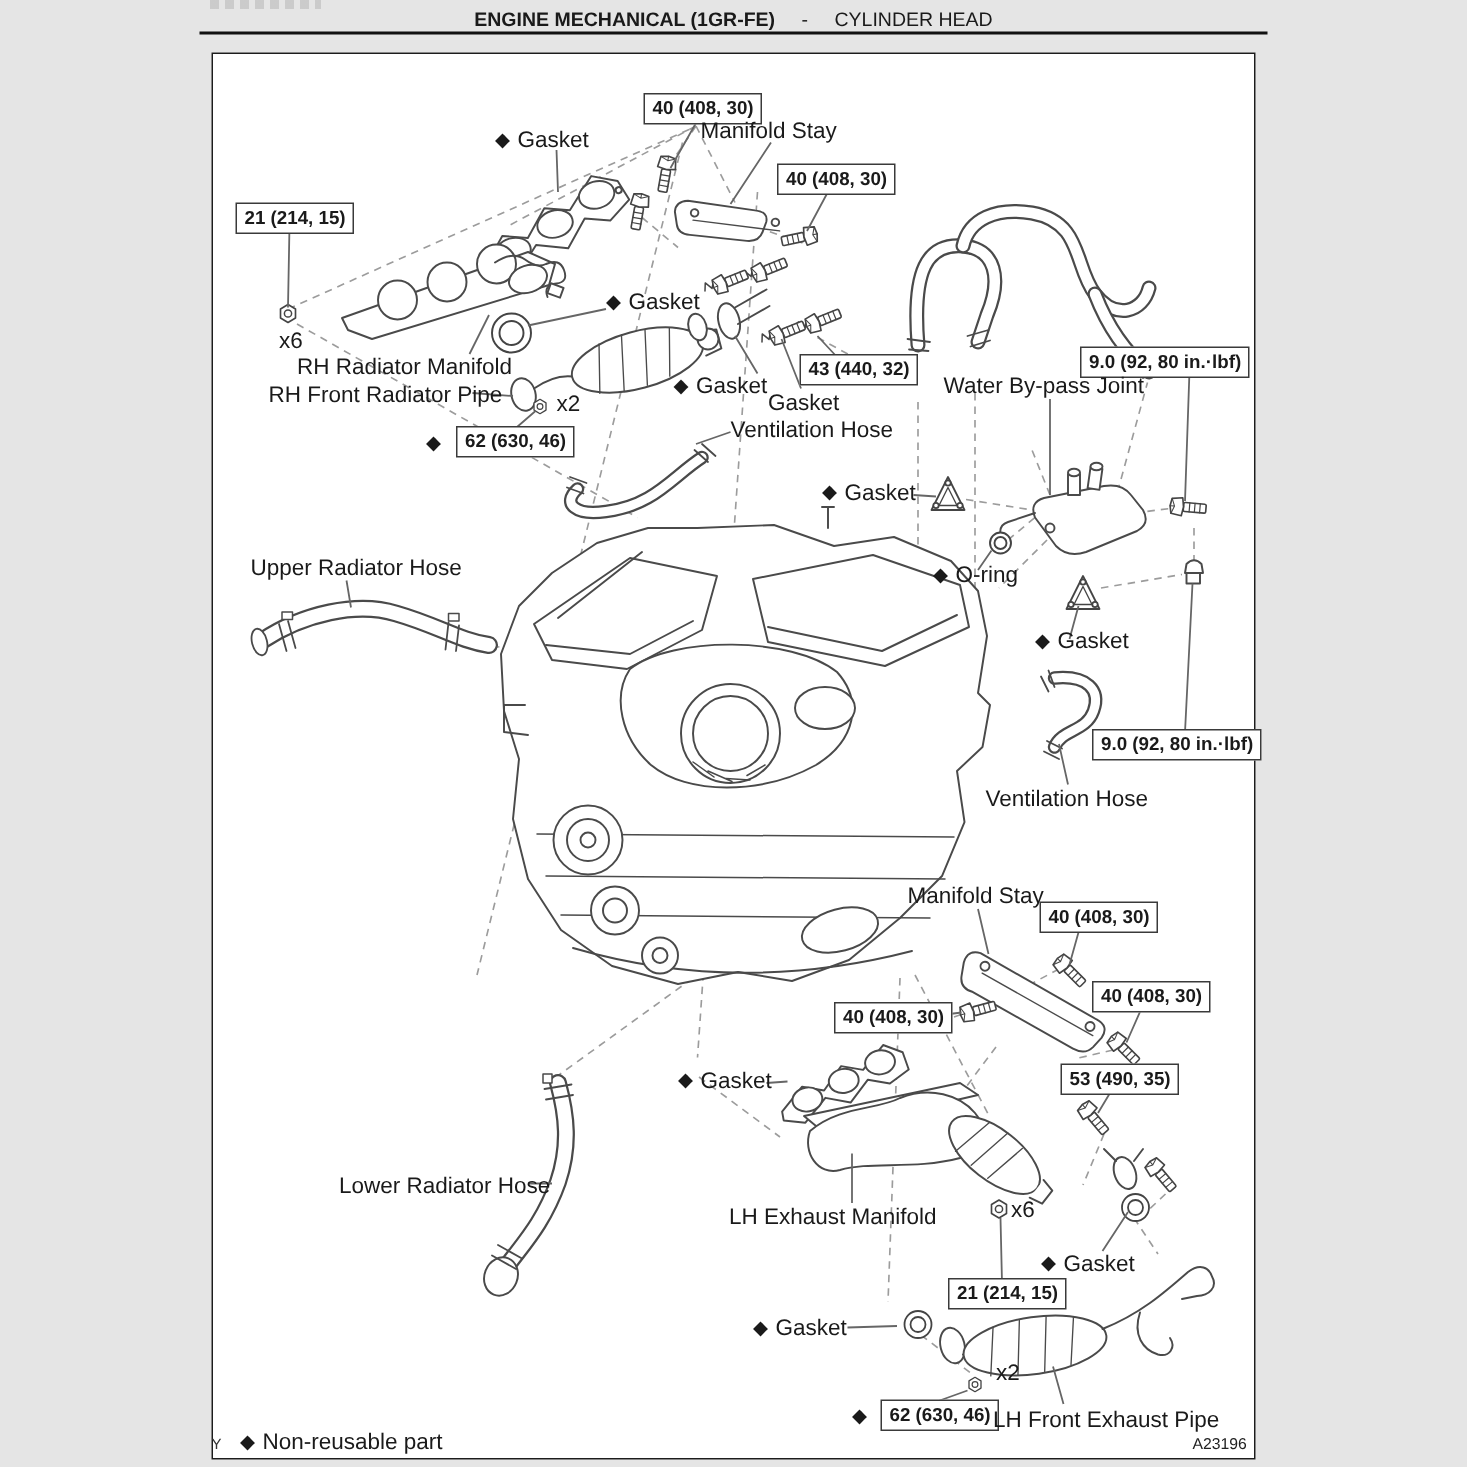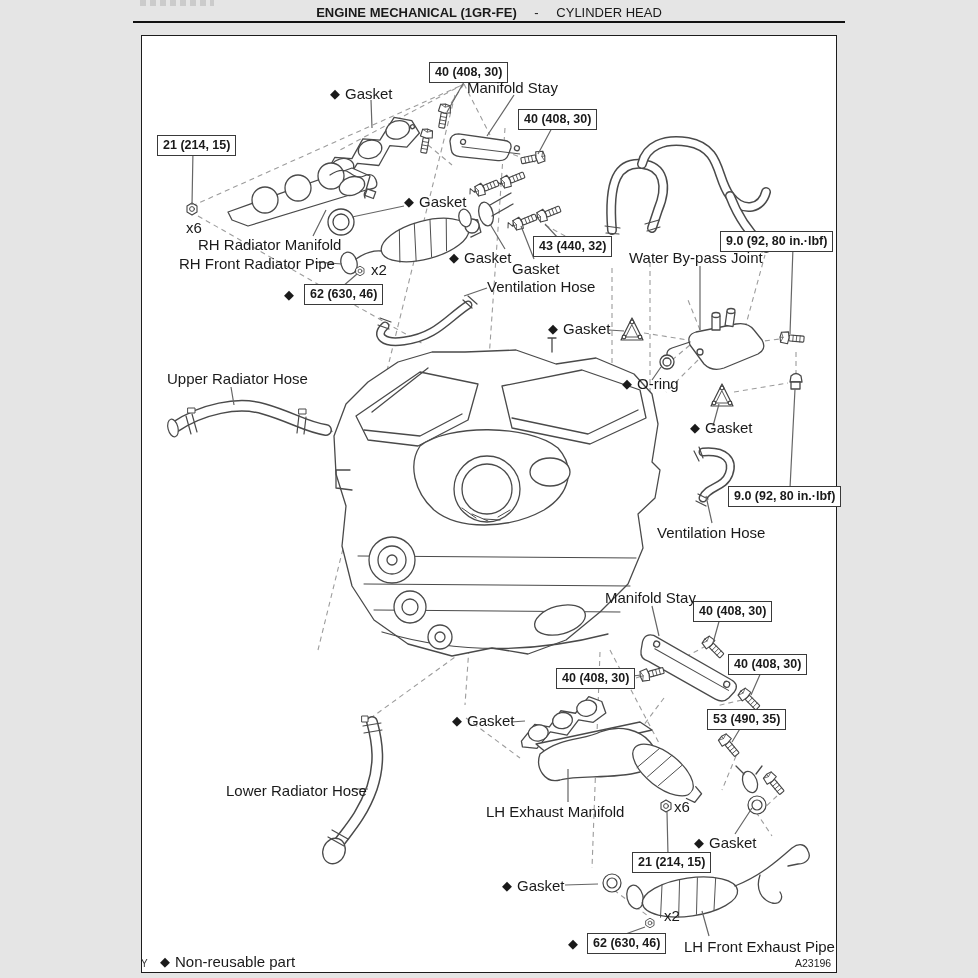--- a/index.html
+++ b/index.html
@@ -347,21 +347,21 @@
   <div class="lbl" style="left:486px;top:804px">LH Exhaust Manifold</div>
   <div class="lbl" style="left:674px;top:799px">x6</div>
   <div class="lbl" style="left:694px;top:835px">
     <span class="dia">◆</span><span>Gasket</span>
   </div>
   <div class="lbl" style="left:226px;top:783px">Lower Radiator Hose</div>
   <div class="lbl" style="left:502px;top:878px">
     <span class="dia">◆</span><span>Gasket</span>
   </div>
   <div class="lbl" style="left:664px;top:908px">x2</div>
-  <div class="lbl" style="left:684px;top:939px">LH Front Exhaust Pipe</div>
+  <div class="lbl" style="left:662px;top:939px">LH Front Exhaust Pipe</div>
 
   <div class="legend-row" style="left:160px;top:953px">
     <span class="dia">◆</span><span>Non-reusable part</span>
   </div>
   <div class="figcode">A23196</div>
   <div class="cornery">Y</div>
 
 </div>
 
 </body></html>

